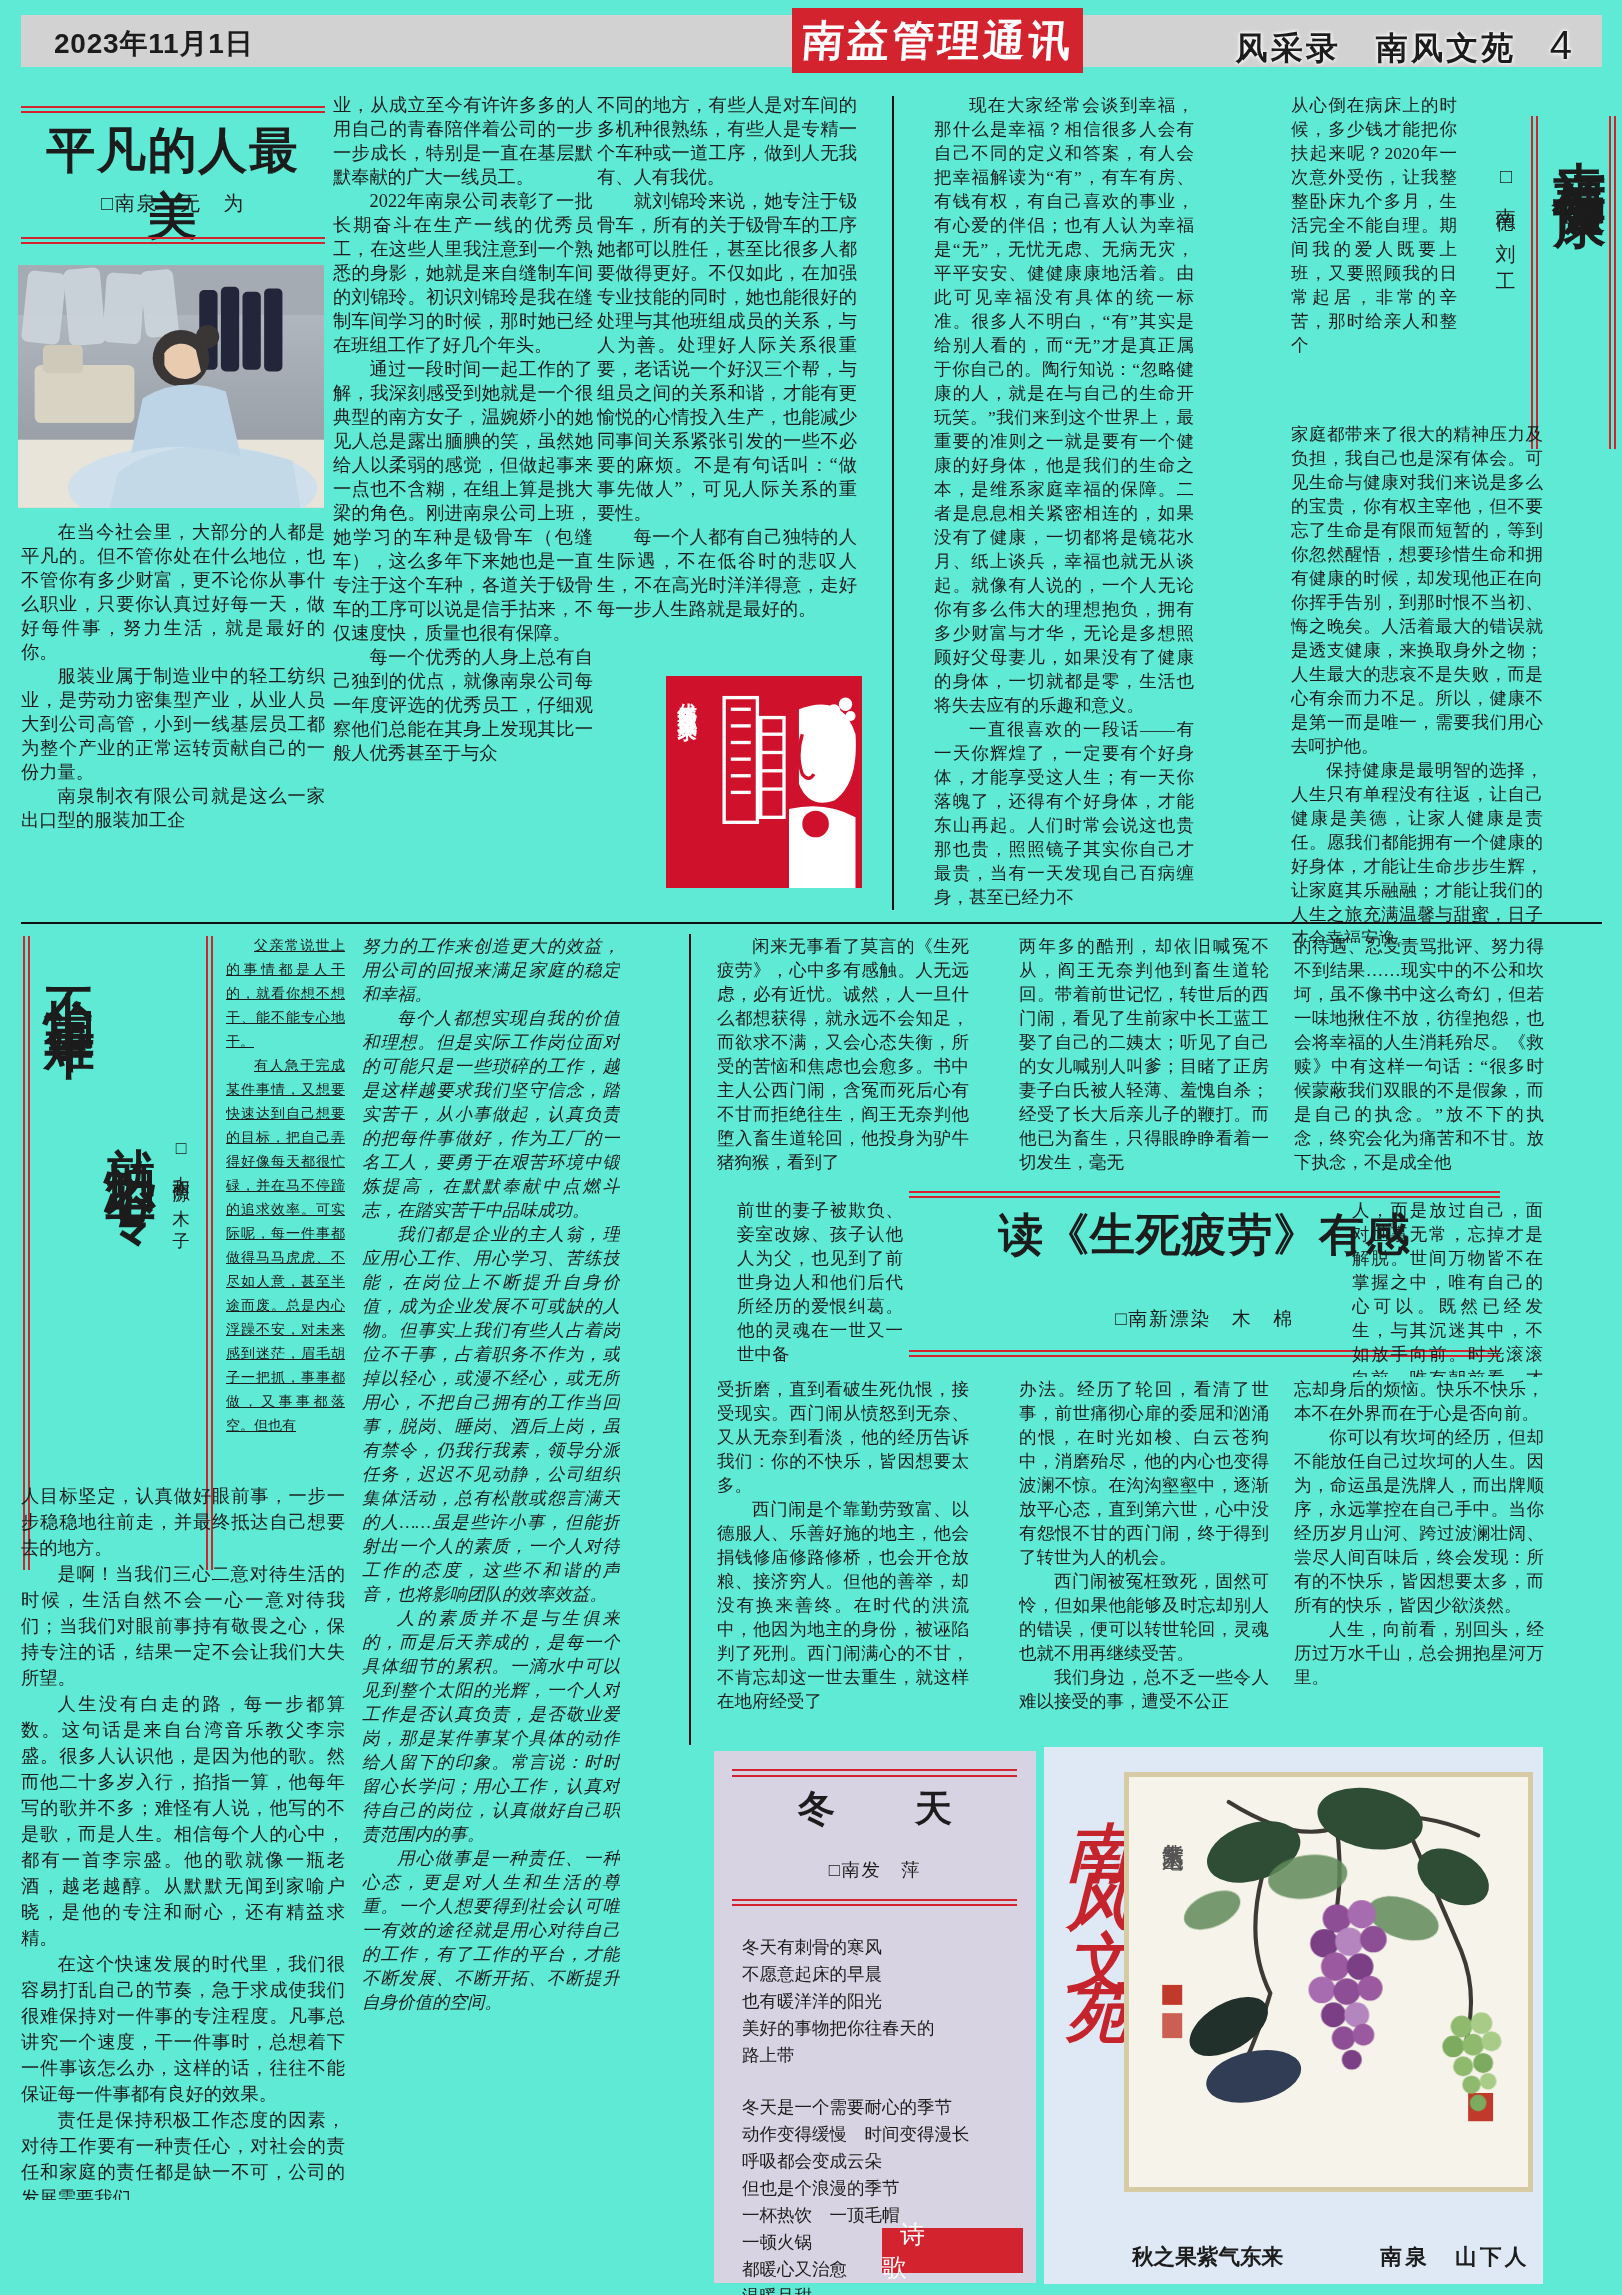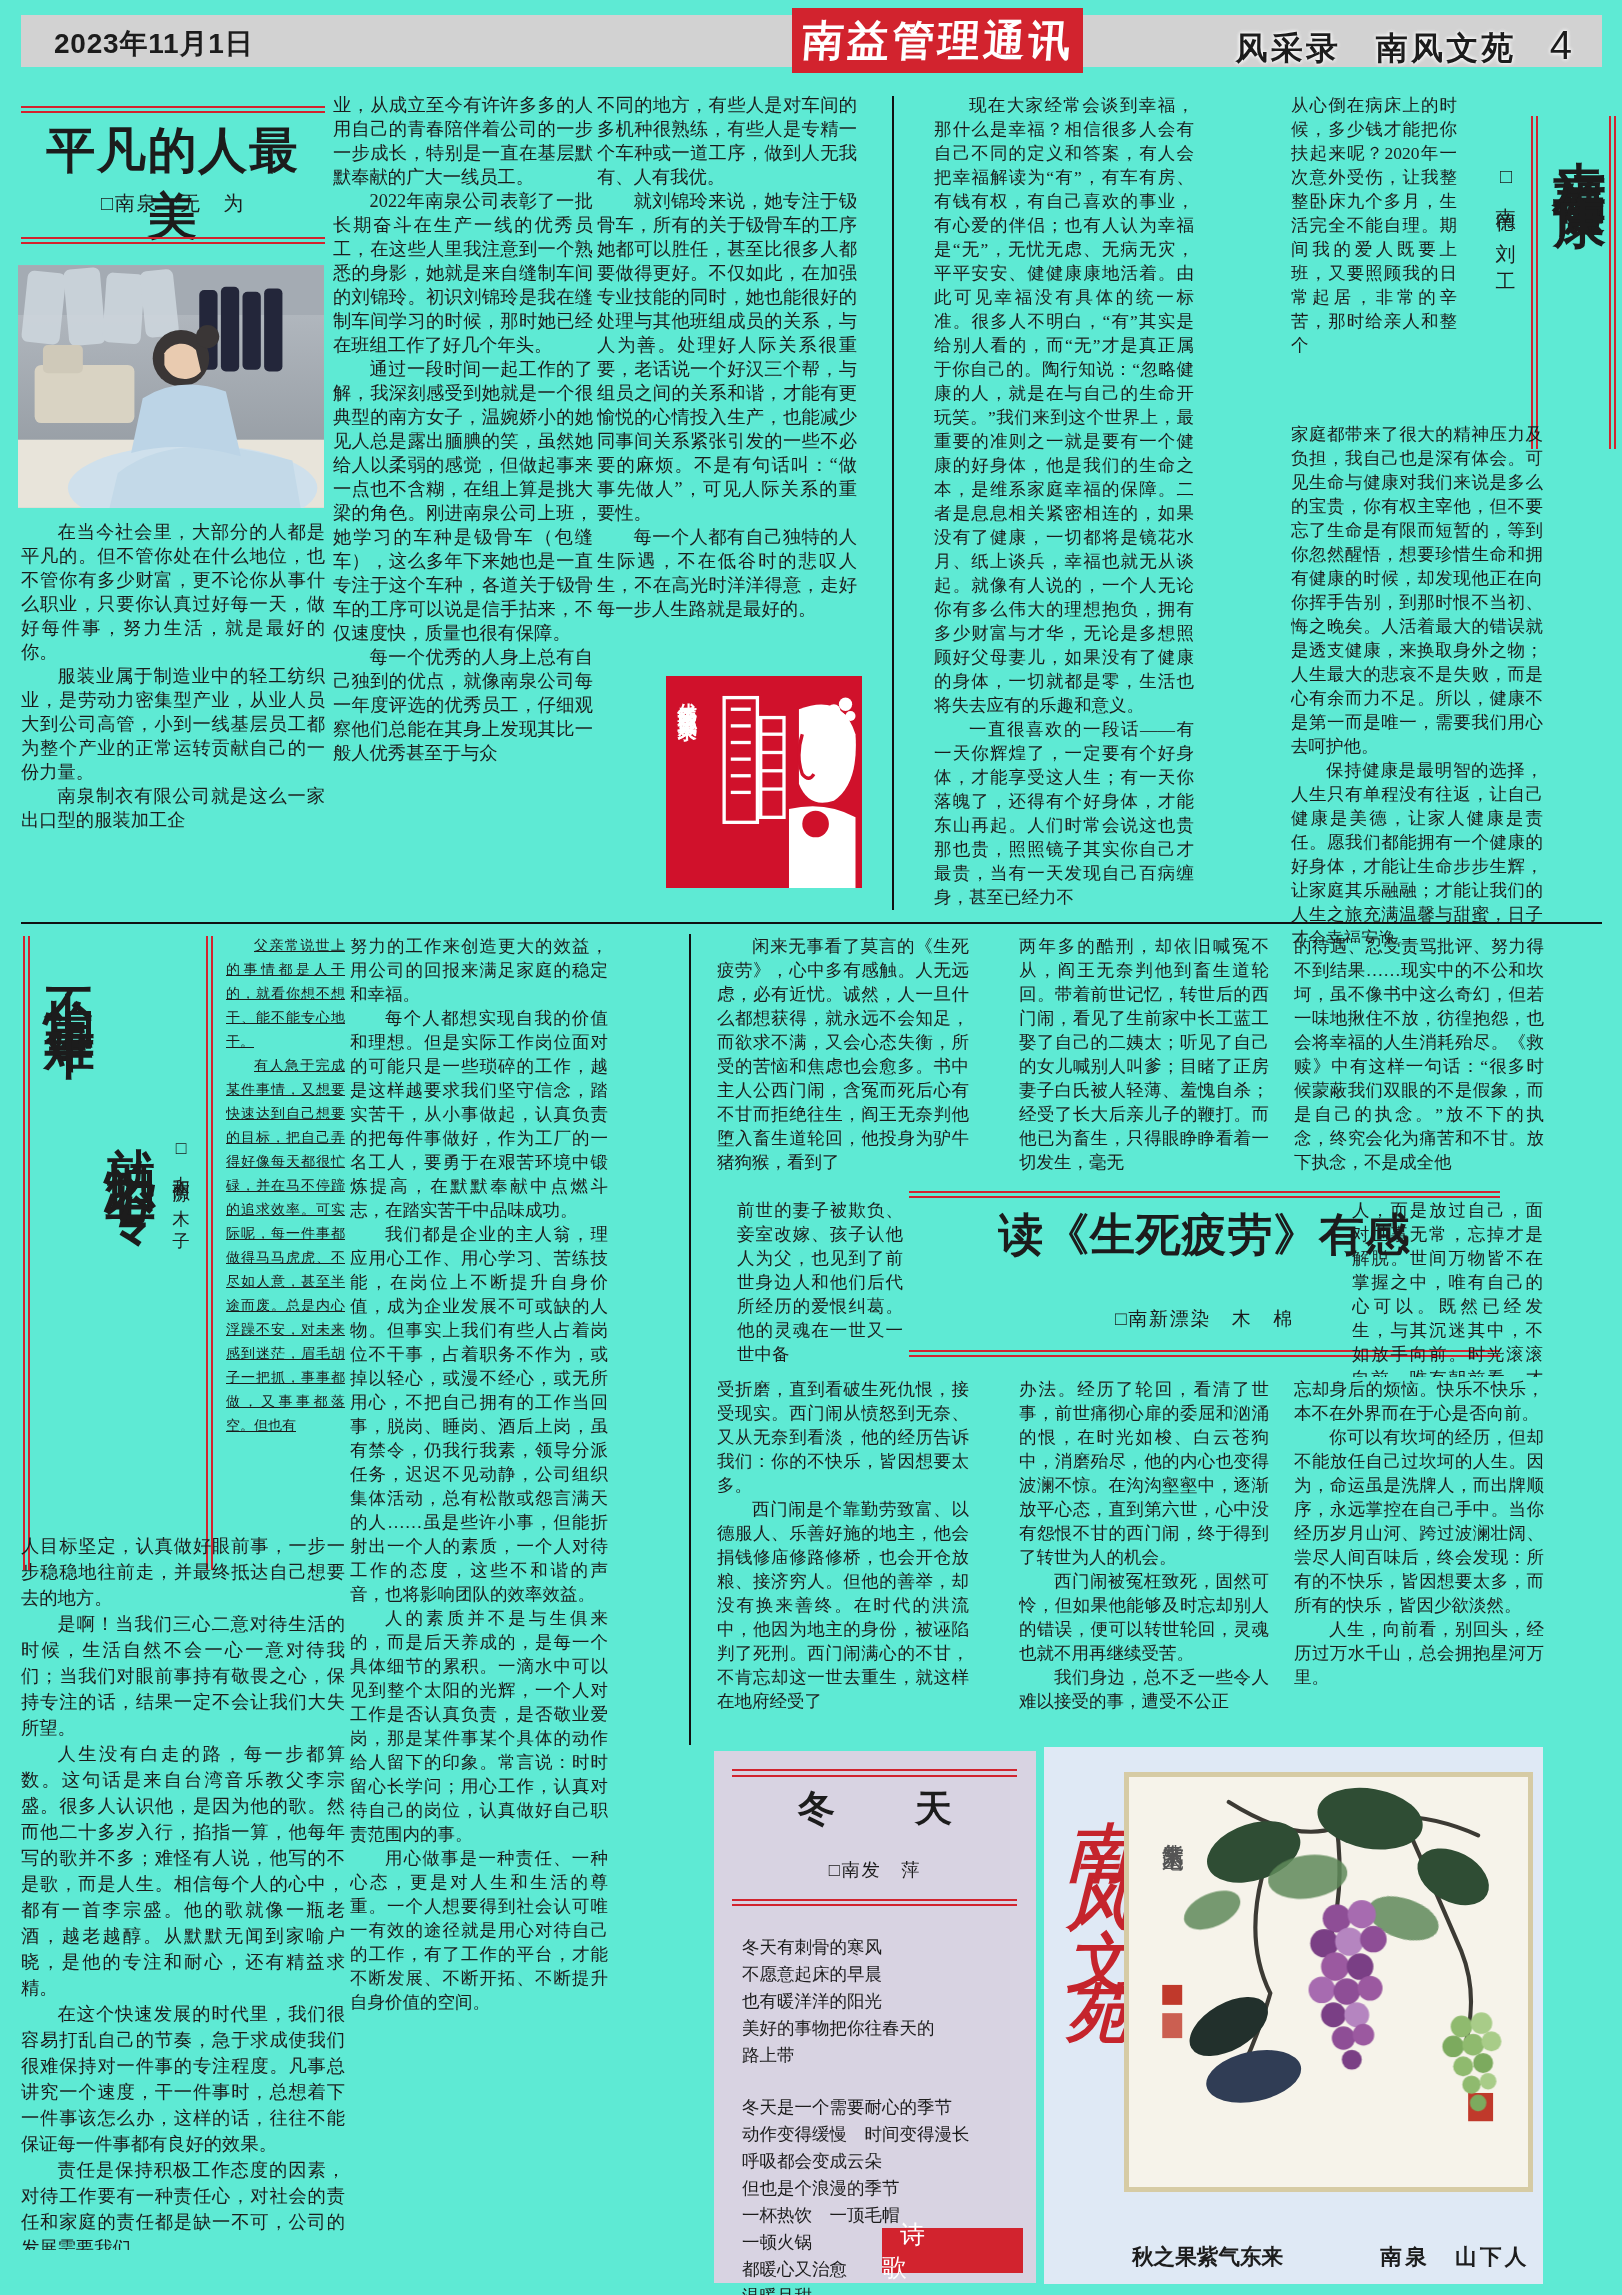--- a/index.html
+++ b/index.html
@@ -200,28 +200,28 @@
   <div class="drv" style="left:23px;top:936px;height:634px;"></div>
   <div class="a3-title-line" style="left:37px;top:948px;height:399px;">不怕事难干</div>
   <div class="a3-title-line" style="left:98px;top:1107px;height:399px;">就怕心不专</div>
   <div class="a3-byline">□太和南源　木　子</div>
   <div class="drv" style="left:206px;top:936px;height:634px;"></div>
 
   <div class="col a3txt-n" style="left:226px;top:934px;width:119px;height:637px;">
     <p>父亲常说世上的事情都是人干的，就看你想不想干、能不能专心地干。</p>
     <p>有人急于完成某件事情，又想要快速达到自己想要的目标，把自己弄得好像每天都很忙碌，并在马不停蹄的追求效率。可实际呢，每一件事都做得马马虎虎、不尽如人意，甚至半途而废。总是内心浮躁不安，对未来感到迷茫，眉毛胡子一把抓，事事都做，又事事都落空。但也有</p>
   </div>
-  <div class="col a3txt" style="left:21px;top:1533px;width:324px;height:717px;">
+  <div class="col a3txt" style="left:21px;top:1483px;width:324px;height:717px;">
     <p class="frag">人目标坚定，认真做好眼前事，一步一步稳稳地往前走，并最终抵达自己想要去的地方。</p>
     <p>是啊！当我们三心二意对待生活的时候，生活自然不会一心一意对待我们；当我们对眼前事持有敬畏之心，保持专注的话，结果一定不会让我们大失所望。</p>
     <p>人生没有白走的路，每一步都算数。这句话是来自台湾音乐教父李宗盛。很多人认识他，是因为他的歌。然而他二十多岁入行，掐指一算，他每年写的歌并不多；难怪有人说，他写的不是歌，而是人生。相信每个人的心中，都有一首李宗盛。他的歌就像一瓶老酒，越老越醇。从默默无闻到家喻户晓，是他的专注和耐心，还有精益求精。</p>
     <p>在这个快速发展的时代里，我们很容易打乱自己的节奏，急于求成使我们很难保持对一件事的专注程度。凡事总讲究一个速度，干一件事时，总想着下一件事该怎么办，这样的话，往往不能保证每一件事都有良好的效果。</p>
     <p>责任是保持积极工作态度的因素，对待工作要有一种责任心，对社会的责任和家庭的责任都是缺一不可，公司的发展需要我们</p>
   </div>
-  <div class="col" style="left:350px;top:934px;width:258px;height:1356px;">
+  <div class="col" style="left:362px;top:934px;width:258px;height:1356px;font-style:italic;">
     <p class="frag">努力的工作来创造更大的效益，用公司的回报来满足家庭的稳定和幸福。</p>
     <p>每个人都想实现自我的价值和理想。但是实际工作岗位面对的可能只是一些琐碎的工作，越是这样越要求我们坚守信念，踏实苦干，从小事做起，认真负责的把每件事做好，作为工厂的一名工人，要勇于在艰苦环境中锻炼提高，在默默奉献中点燃斗志，在踏实苦干中品味成功。</p>
     <p>我们都是企业的主人翁，理应用心工作、用心学习、苦练技能，在岗位上不断提升自身价值，成为企业发展不可或缺的人物。但事实上我们有些人占着岗位不干事，占着职务不作为，或掉以轻心，或漫不经心，或无所用心，不把自己拥有的工作当回事，脱岗、睡岗、酒后上岗，虽有禁令，仍我行我素，领导分派任务，迟迟不见动静，公司组织集体活动，总有松散或怨言满天的人……虽是些许小事，但能折射出一个人的素质，一个人对待工作的态度，这些不和谐的声音，也将影响团队的效率效益。</p>
     <p>人的素质并不是与生俱来的，而是后天养成的，是每一个具体细节的累积。一滴水中可以见到整个太阳的光辉，一个人对工作是否认真负责，是否敬业爱岗，那是某件事某个具体的动作给人留下的印象。常言说：时时留心长学问；用心工作，认真对待自己的岗位，认真做好自己职责范围内的事。</p>
     <p>用心做事是一种责任、一种心态，更是对人生和生活的尊重。一个人想要得到社会认可唯一有效的途径就是用心对待自己的工作，有了工作的平台，才能不断发展、不断开拓、不断提升自身价值的空间。</p>
   </div>
 
   <div class="vdiv" style="left:689px;top:934px;height:811px;"></div>
 
   <div class="col" style="left:717px;top:934px;width:252px;height:265px;">

